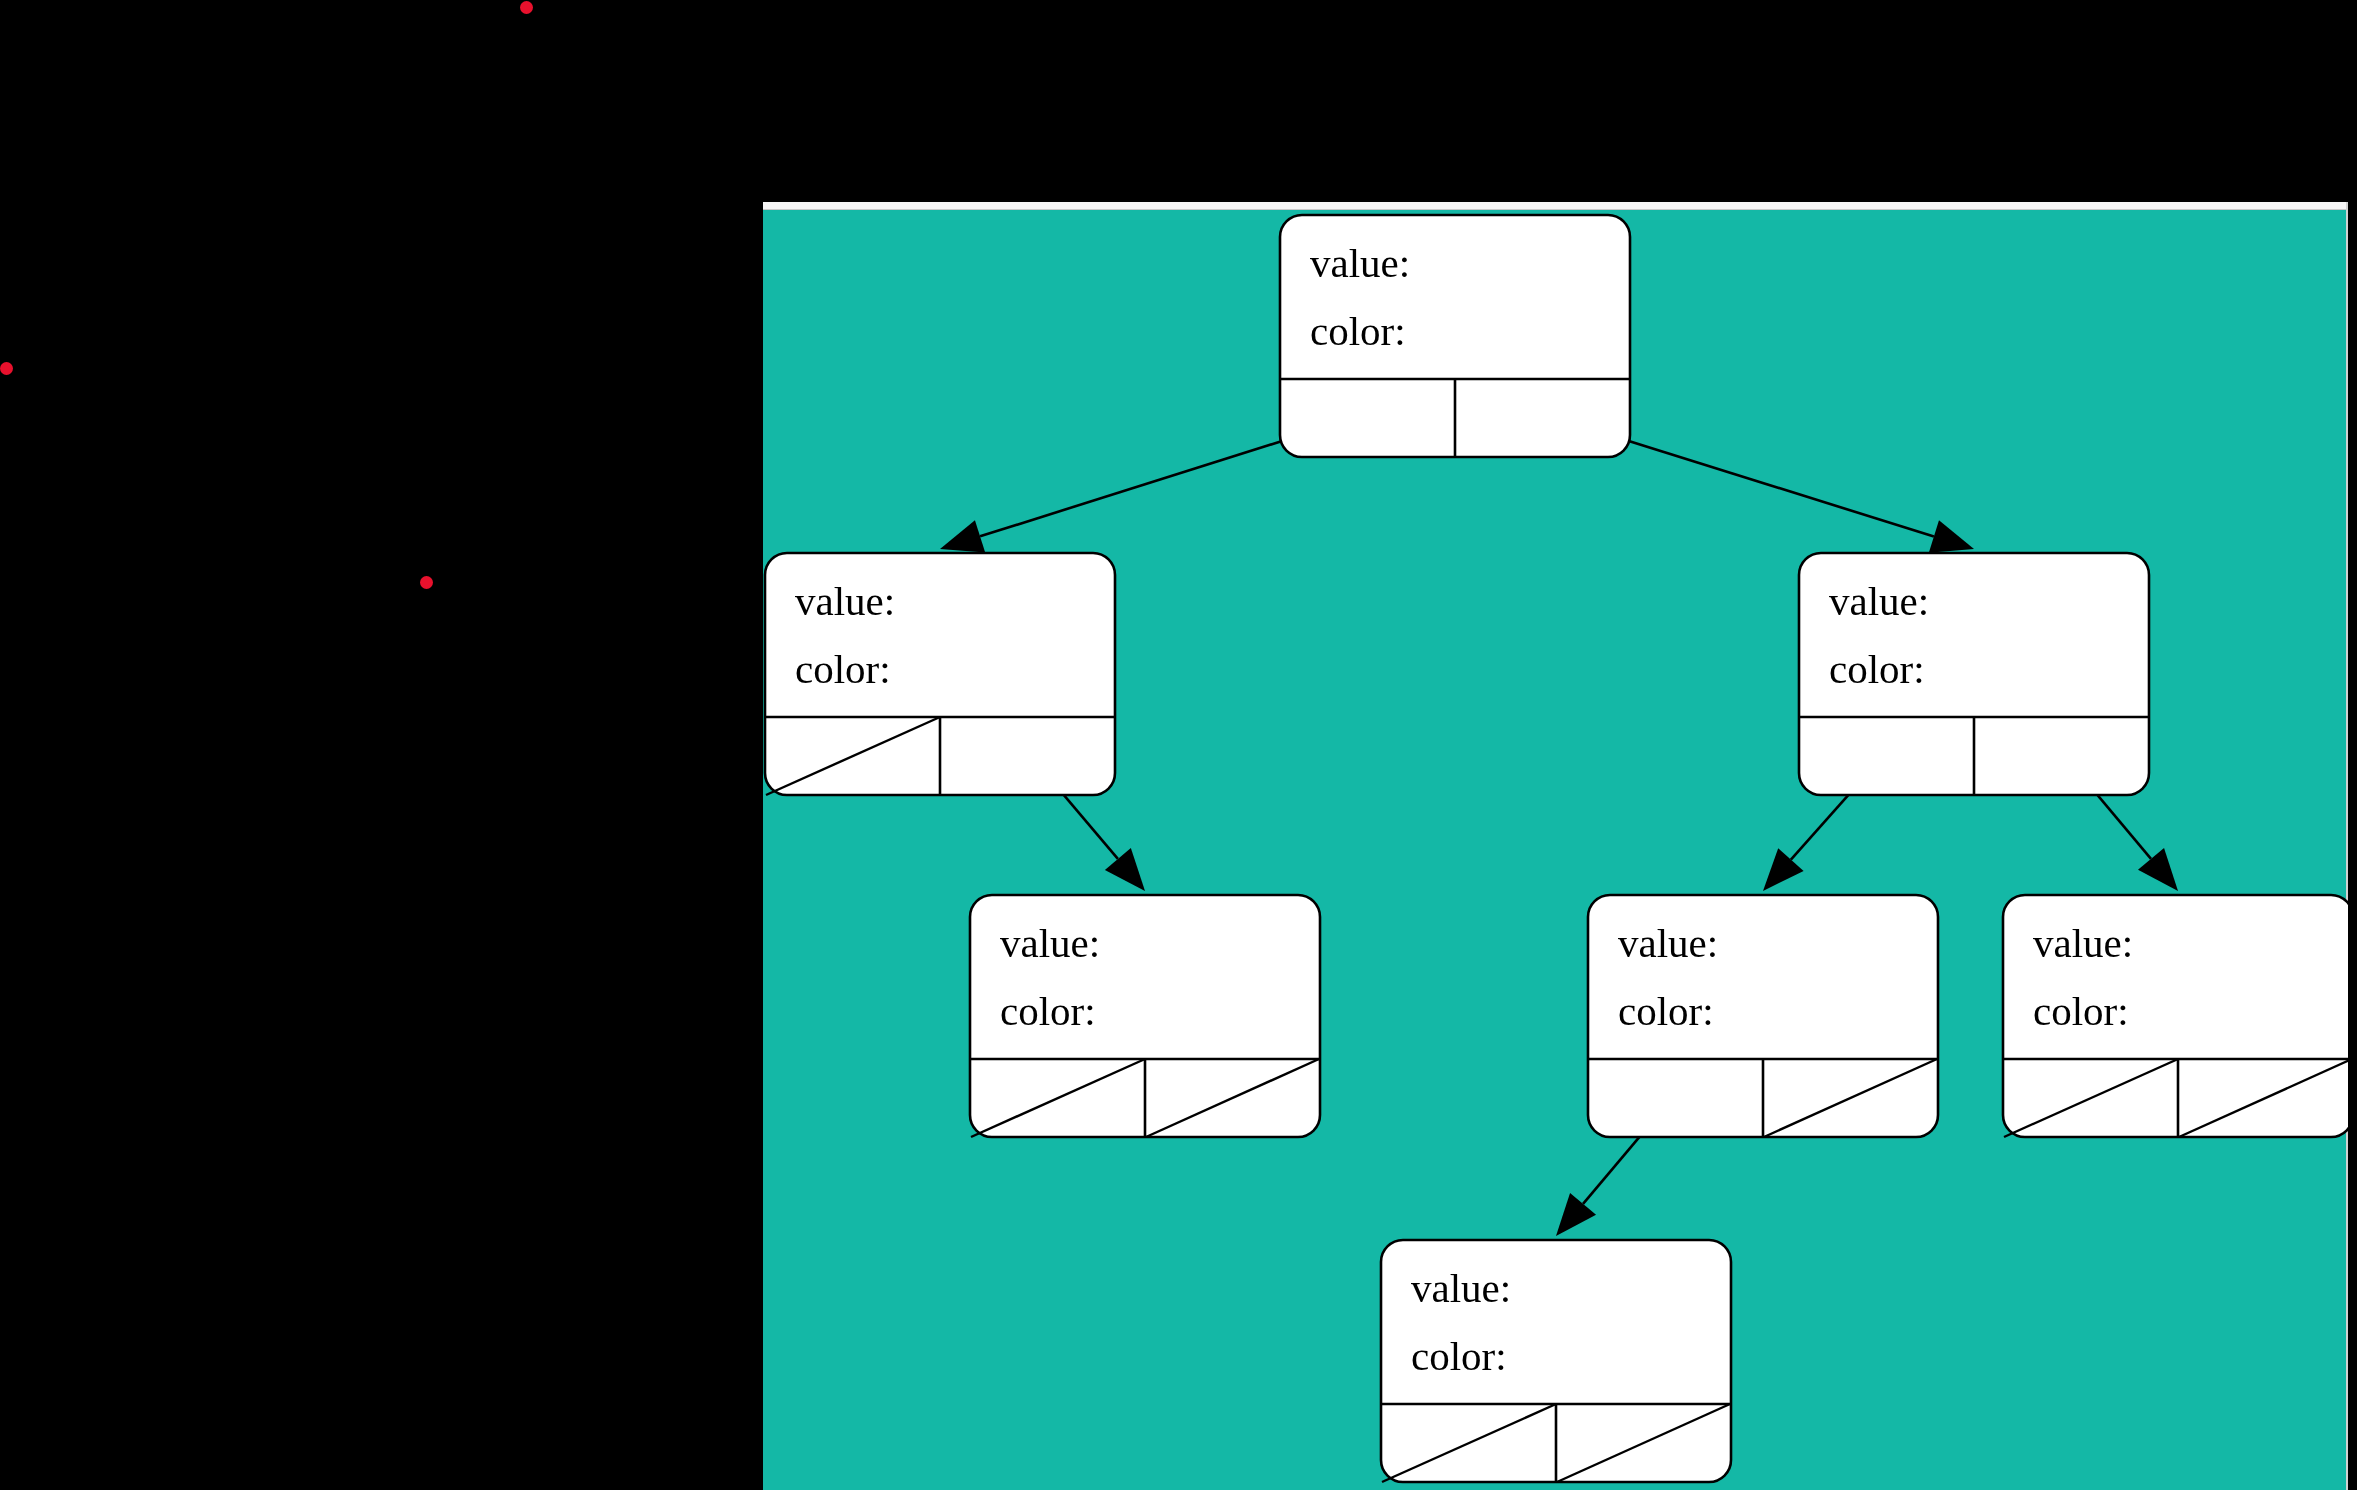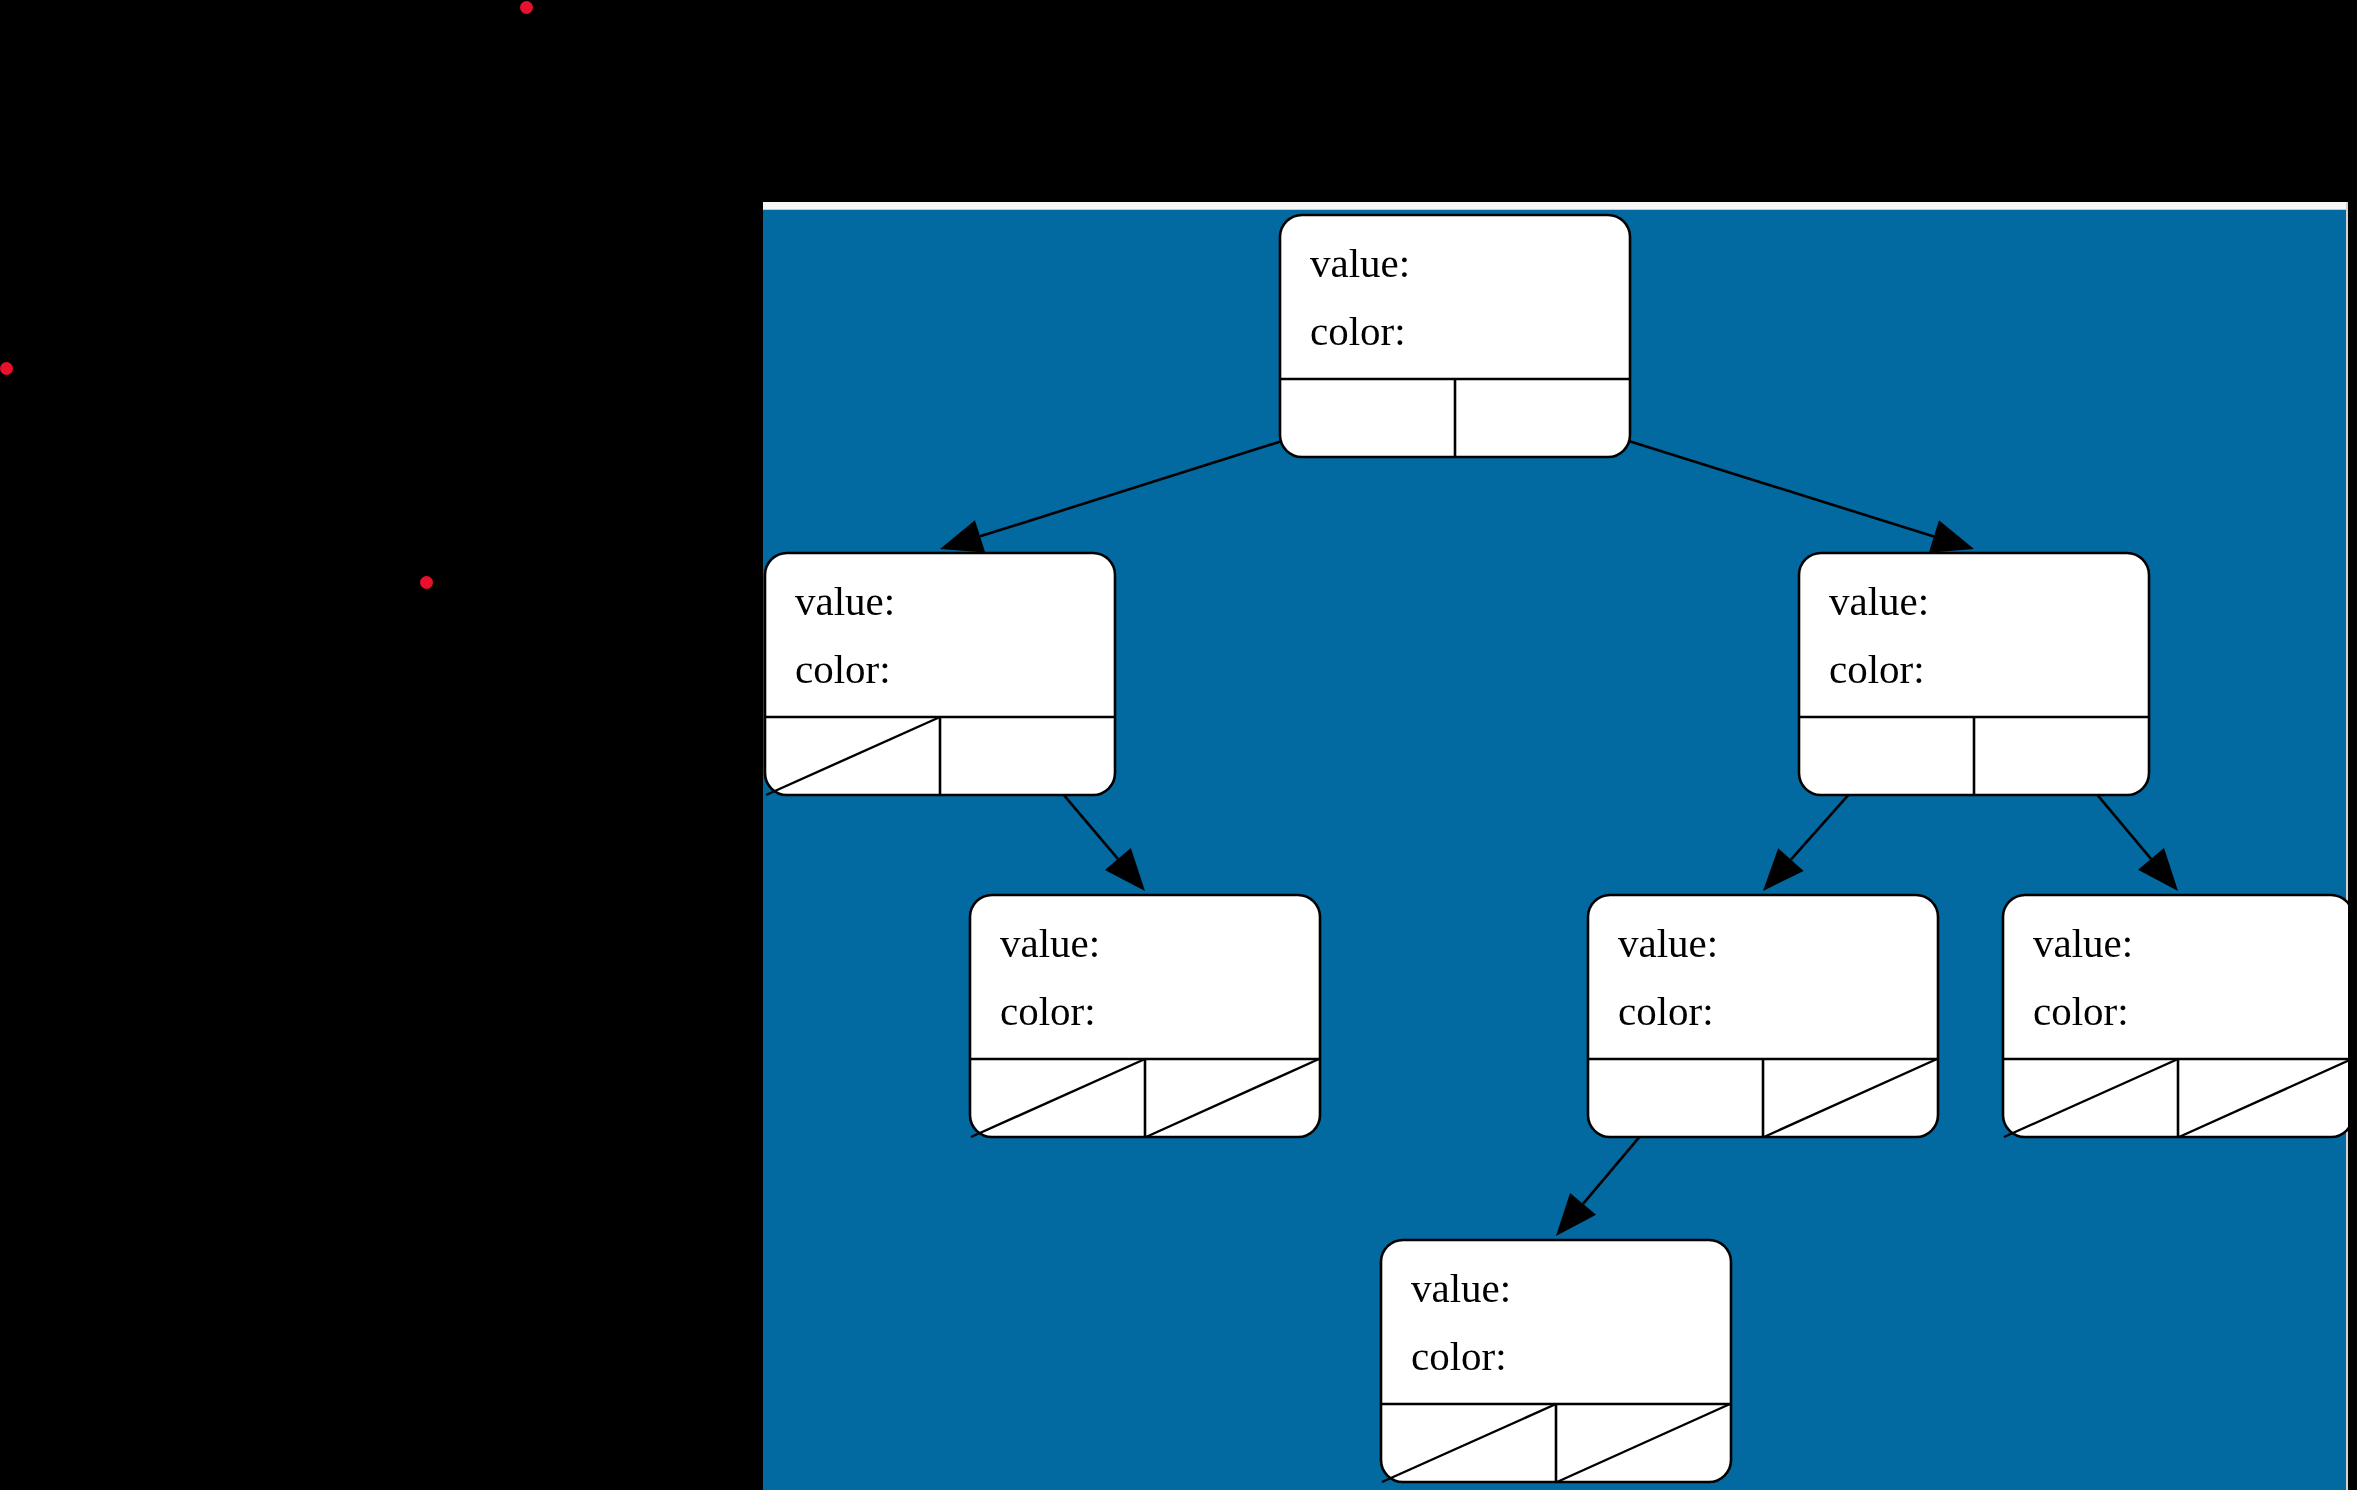--- a/index.html
+++ b/index.html
@@ -31,21 +31,21 @@
     border-radius: 50%;
     background: #e8112d;
   }
   
   .doc-panel {
     position: absolute;
     left: 763px;
     top: 202px;
     width: 1585px;
     height: 1288px;
-    background: #0369a1;
+    background: #14b8a6;
     overflow: hidden;
   }
   .doc-topbar {
     position: absolute;
     left: 0; top: 0;
     width: 100%;
     height: 7px;
     background: #f6f6f6;
     border-bottom: 1px solid #c9c9c9;
   }

